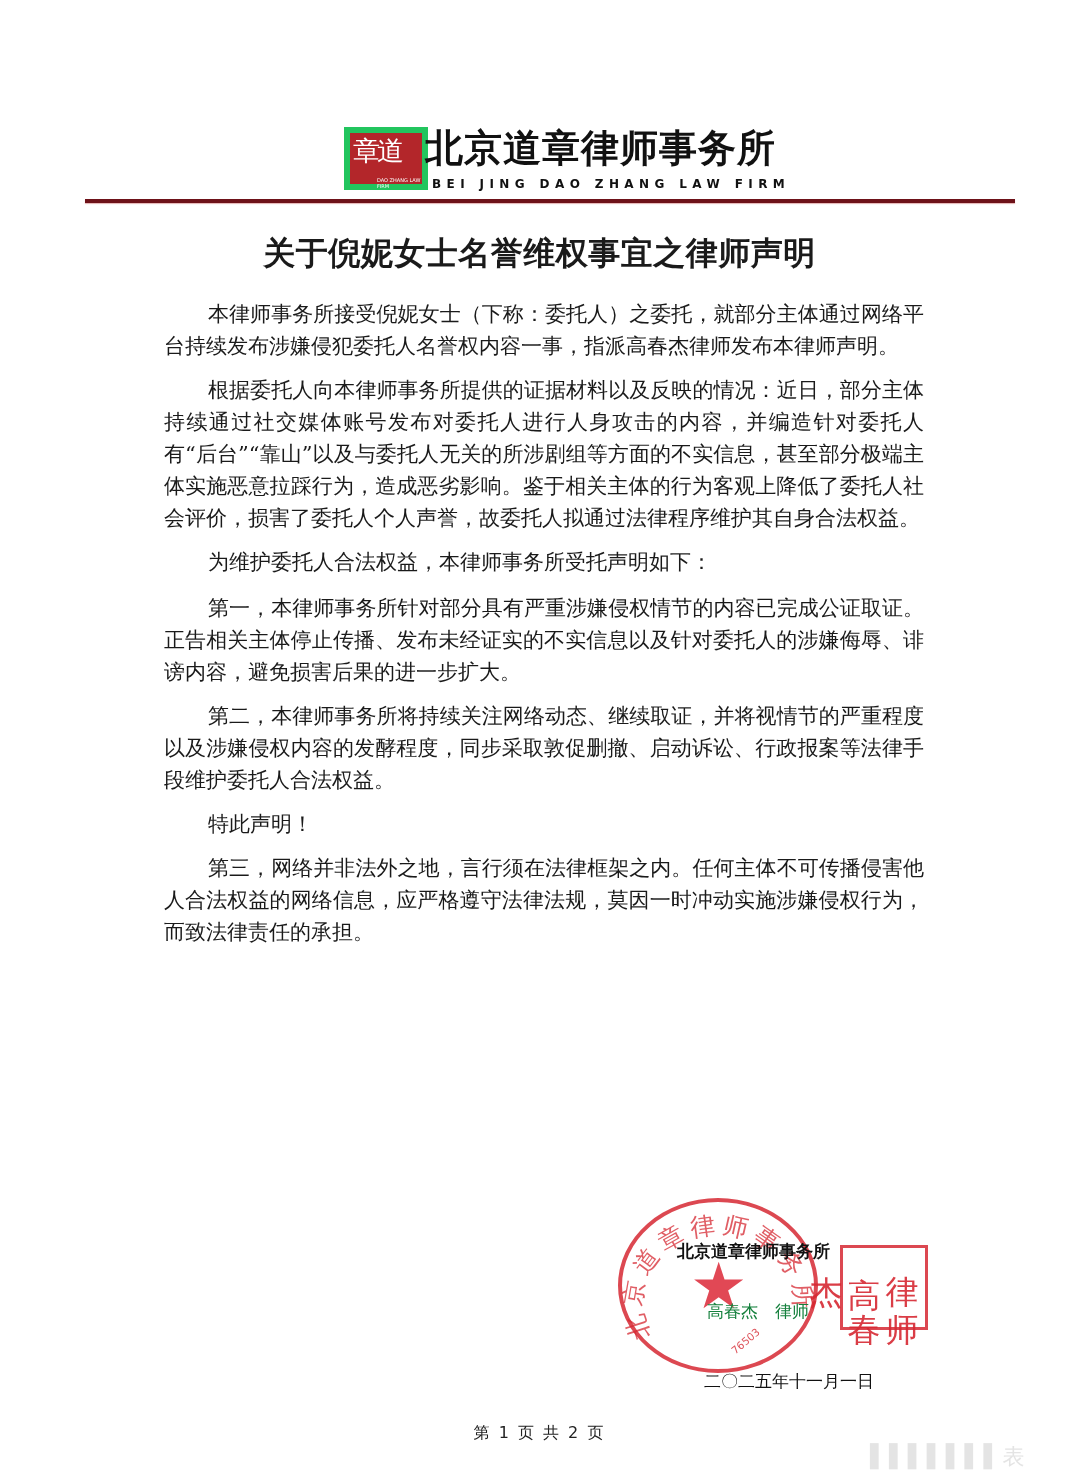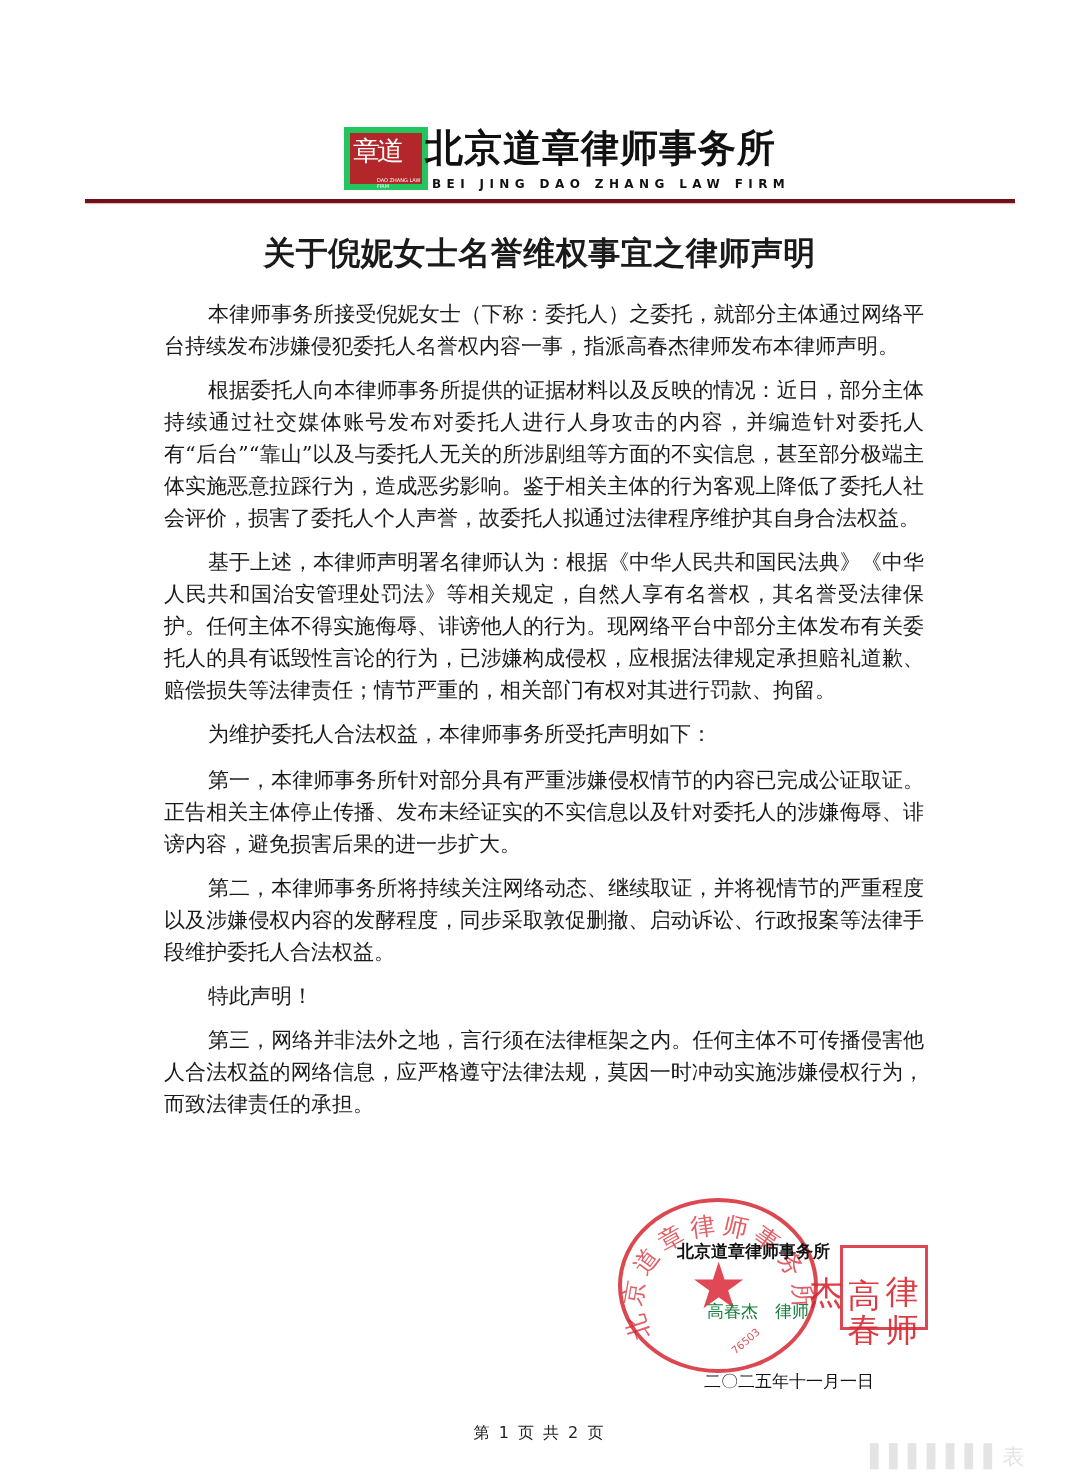--- a/index.html
+++ b/index.html
@@ -75,21 +75,20 @@
   <div class="firm-en">BEI JING DAO ZHANG LAW FIRM</div>
 </div>
 
 <div class="red-rule"></div>
 
 <h1 class="title" style="margin:0;">关于倪妮女士名誉维权事宜之律师声明</h1>
 
 <div class="body-text">
   <p>本律师事务所接受倪妮女士（下称：委托人）之委托，就部分主体通过网络平台持续发布涉嫌侵犯委托人名誉权内容一事，指派高春杰律师发布本律师声明。</p>
   <p>根据委托人向本律师事务所提供的证据材料以及反映的情况：近日，部分主体持续通过社交媒体账号发布对委托人进行人身攻击的内容，并编造针对委托人有“后台”“靠山”以及与委托人无关的所涉剧组等方面的不实信息，甚至部分极端主体实施恶意拉踩行为，造成恶劣影响。鉴于相关主体的行为客观上降低了委托人社会评价，损害了委托人个人声誉，故委托人拟通过法律程序维护其自身合法权益。</p>
-  <p>基于上述，本律师声明署名律师认为：根据《中华人民共和国民法典》《中华人民共和国治安管理处罚法》等相关规定，自然人享有名誉权，其名誉受法律保护。任何主体不得实施侮辱、诽谤他人的行为。现网络平台中部分主体发布有关委托人的具有诋毁性言论的行为，已涉嫌构成侵权，应根据法律规定承担赔礼道歉、赔偿损失等法律责任；情节严重的，相关部门有权对其进行罚款、拘留。</p>
   <p class="tight">为维护委托人合法权益，本律师事务所受托声明如下：</p>
   <p>第一，本律师事务所针对部分具有严重涉嫌侵权情节的内容已完成公证取证。正告相关主体停止传播、发布未经证实的不实信息以及针对委托人的涉嫌侮辱、诽谤内容，避免损害后果的进一步扩大。</p>
   <p>第二，本律师事务所将持续关注网络动态、继续取证，并将视情节的严重程度以及涉嫌侵权内容的发酵程度，同步采取敦促删撤、启动诉讼、行政报案等法律手段维护委托人合法权益。</p>
   <p>特此声明！</p>
   <p>第三，网络并非法外之地，言行须在法律框架之内。任何主体不可传播侵害他人合法权益的网络信息，应严格遵守法律法规，莫因一时冲动实施涉嫌侵权行为，而致法律责任的承担。</p>
 </div>
 
 <div class="sign-area">
   <div class="round-seal">
     <svg class="seal-ring-text" viewBox="0 0 200 175">

